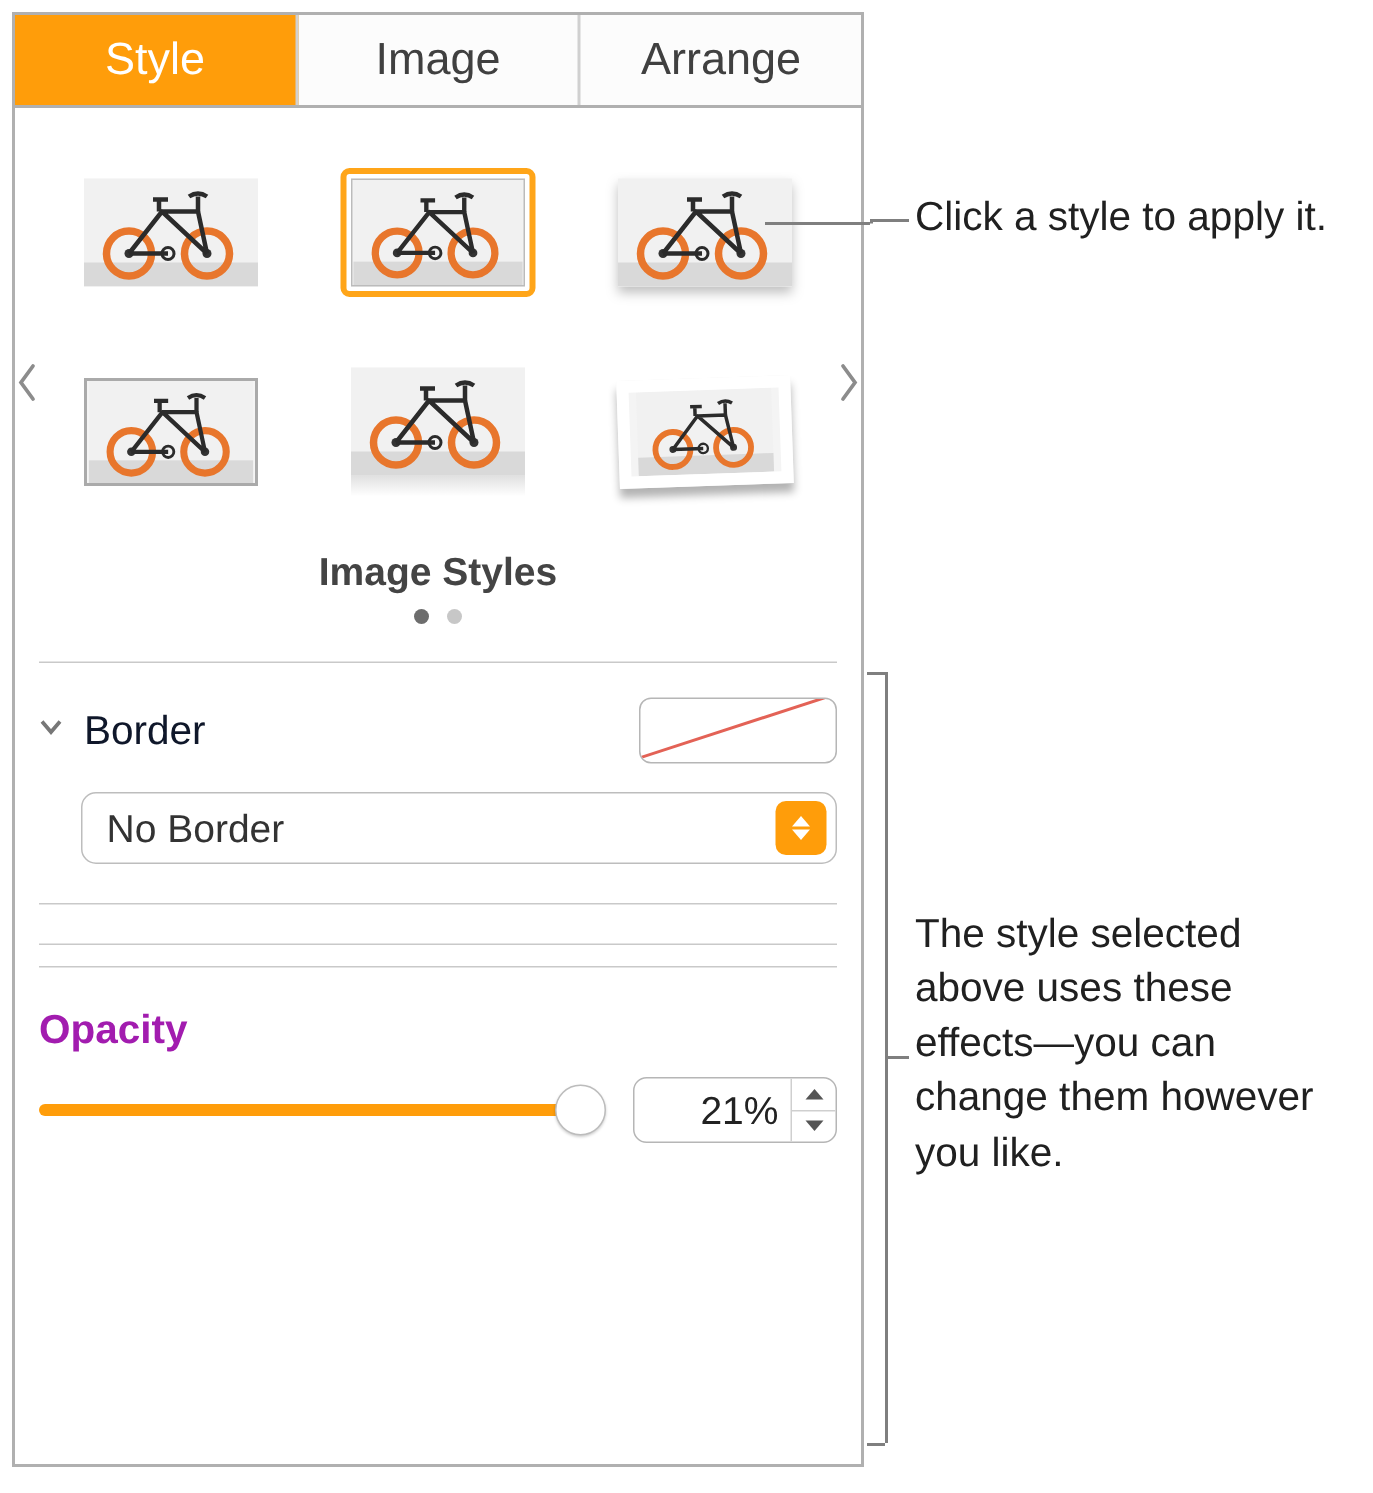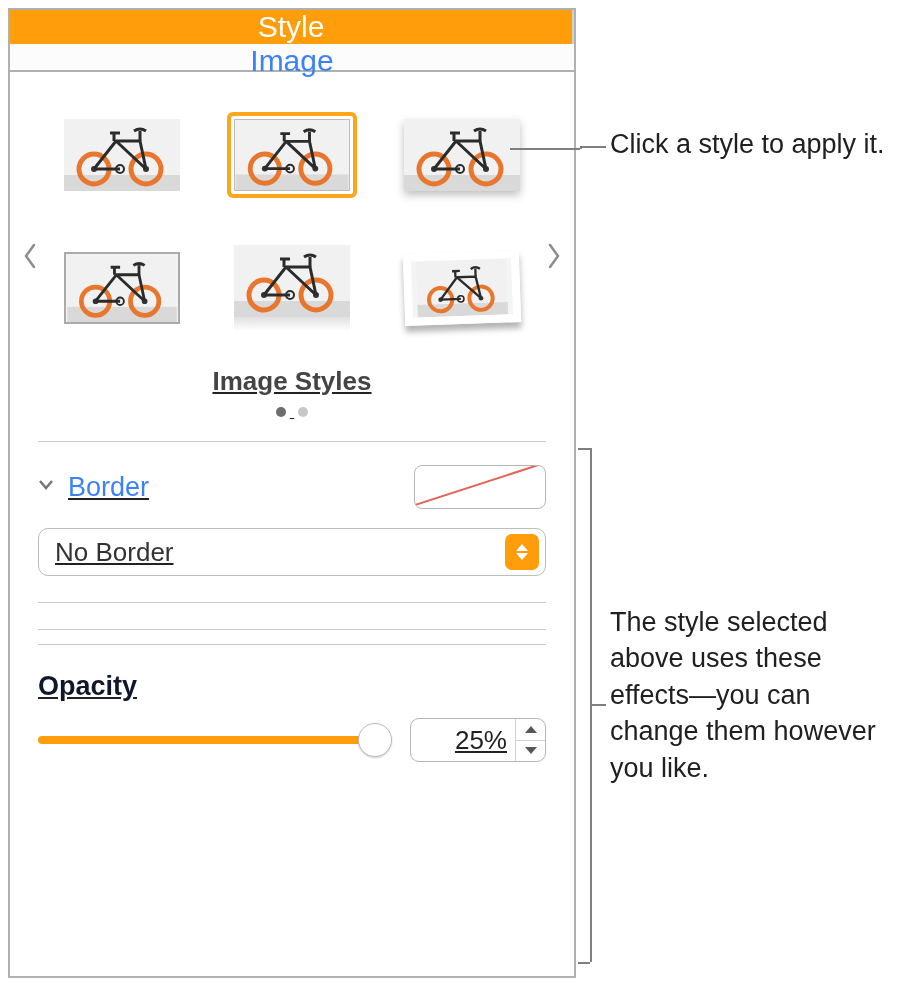--- a/index.html
+++ b/index.html
@@ -18,36 +18,35 @@
     width: 568px; height: 970px;
     border: 2px solid #b0b0b0;
     background: #fff;
   }
   
   .tabs {
     display: flex;
     height: 62px;
     border-bottom: 2px solid #b0b0b0;
     background: #fcfcfc;
-    flex-direction: column;
   }
   .tab {
     flex: 1;
     display: flex;
     align-items: center;
     justify-content: center;
     font-size: 30px;
-    color: #3b82f6;
+    color: #404040;
     border-right: 2px solid #d0d0d0;
     cursor: pointer;
   }
   .tab:last-child { border-right: none; }
   .tab.active { background: #ff9d0a; color: #fff; }
 
-  .body { padding: 0 28px; text-decoration: underline; }
+  .body { padding: 0 16px; }
 
   
   .style-area { position: relative; padding-top: 28px; }
   .nav-arrow {
     position: absolute;
     top: 170px;
     font-size: 30px;
     color: #888;
     cursor: pointer;
     width: 28px; text-align: center;
@@ -128,21 +127,21 @@
     align-items: center;
     min-height: 46px;
   }
   .disclosure {
     width: 20px; margin-right: 10px;
     color: #7a7a7a;
     cursor: pointer;
   }
   .sec-label {
     font-size: 27px;
-    color: #3b82f6;
+    color: #0f172a;
     flex: 1;
   }
   .swatch {
     width: 132px; height: 44px;
     border: 1px solid #b6b6b6;
     border-radius: 8px;
     background: #fff;
     position: relative;
     overflow: hidden;
     cursor: pointer;
@@ -162,20 +161,21 @@
     height: 48px;
     border: 1px solid #bdbdbd;
     border-radius: 10px;
     display: flex;
     align-items: center;
     padding: 0 6px 0 16px;
     font-size: 26px;
     color: #333;
     cursor: pointer;
     background: #fff;
+    margin-left: 28px;
   }
   .select .spacer { flex: 1; }
   .select .arrowbox {
     width: 34px; height: 36px;
     background: #ff9d0a;
     border-radius: 7px;
     display: flex; flex-direction: column;
     align-items: center; justify-content: center;
     gap: 2px;
   }
@@ -192,21 +192,21 @@
     border: 1.5px solid #a7a7a7;
     border-radius: 7px;
     margin-right: 18px;
     cursor: pointer;
     background: #fff;
   }
 
   
   .opacity-label {
     font-size: 27px;
-    color: #0f172a;
+    color: #a21caf;
     font-weight: 600;
     padding-top: 26px;
   }
   .opacity-row {
     display: flex;
     align-items: center;
     gap: 20px;
     margin-top: 16px;
   }
   .slider {
@@ -305,20 +305,21 @@
 
     <circle cx="56" cy="50" r="4" fill="none" stroke="#2b2b2b" stroke-width="2"></circle>
   </symbol>
 </svg>
 
 <div class="panel">
 
   <div class="tabs">
     <div class="tab active">Style</div>
     <div class="tab">Image</div>
+    <div class="tab">Arrange</div>
   </div>
 
   <div class="body">
 
     <div class="style-area">
       <div class="nav-arrow nav-prev">
         <svg width="16" height="26" viewBox="0 0 16 26">
             <path d="M12 2 L4 13 L12 24" stroke="#8c8c8c" stroke-width="2.5" fill="none" stroke-linecap="round"></path>
           </svg>
       </div>
@@ -399,21 +400,21 @@
 
     <div class="rule" style="margin-top:14px"></div>
 
     <div class="opacity-label">Opacity</div>
     <div class="opacity-row">
       <div class="slider">
         <div class="track"></div>
         <div class="knob"></div>
       </div>
       <div class="numbox">
-        <div class="value">25%</div>
+        <div class="value">21%</div>
         <div class="stepper">
           <div>
               <span class="tri-up tri-up-g" style="border-bottom-color:#555"></span>
             </div>
           <div>
               <span class="tri-down tri-down-g" style="border-top-color:#555"></span>
             </div>
         </div>
       </div>
     </div>

